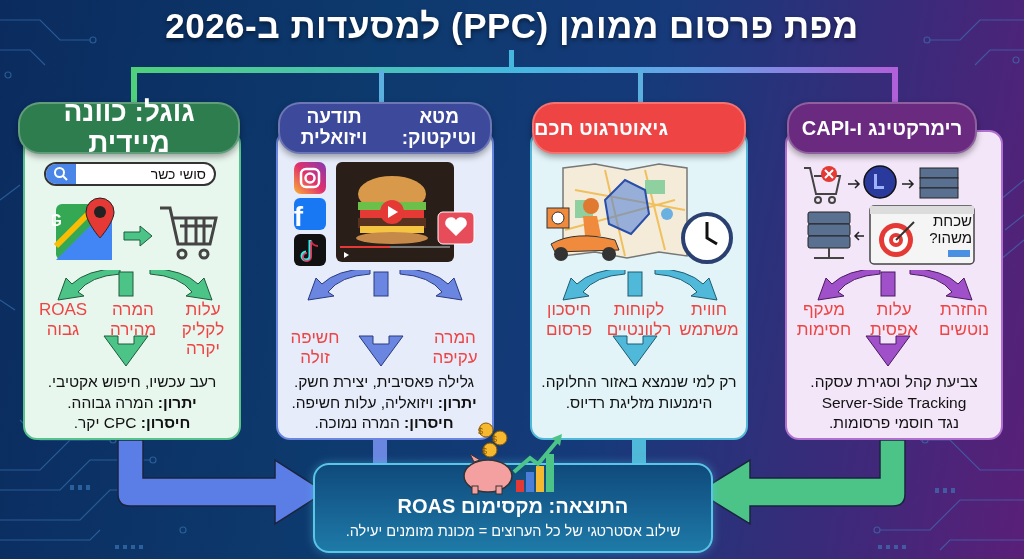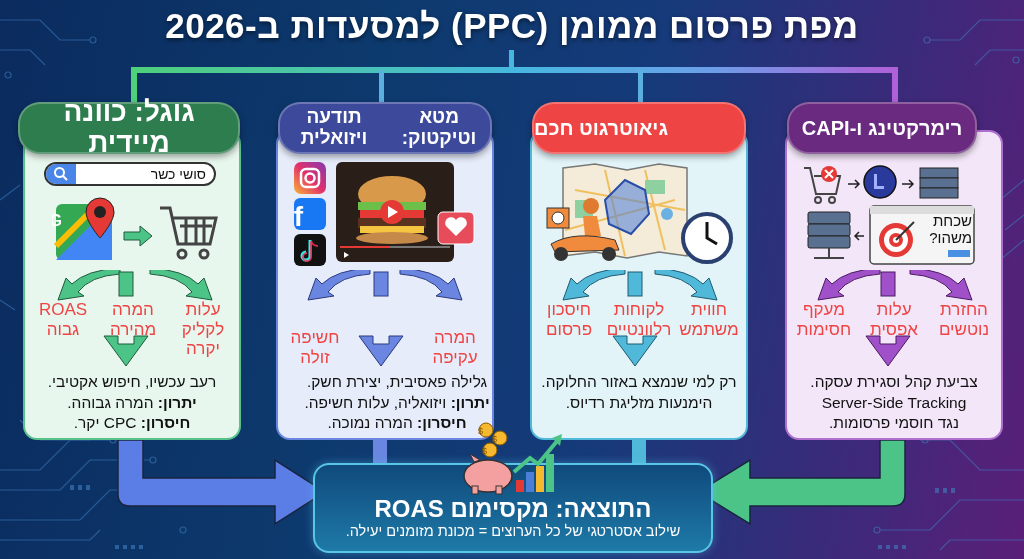--- a/index.html
+++ b/index.html
@@ -38,21 +38,21 @@
     position: absolute; top: 372px; width: 218px; text-align: center;
     font-size: 15.5px; color: #111; line-height: 1.33;
   }
   .desc b { font-weight: bold; }
   .result {
     position: absolute; left: 313px; top: 463px; width: 400px; height: 90px;
     border-radius: 16px; background: linear-gradient(180deg, #0f4a7c 0%, #1e7aa8 100%);
     border: 2px solid #59c6e6; box-shadow: 0 0 10px rgba(90,200,240,0.4);
     text-align: center; color: #fff;
   }
-  .result-title { position: absolute; top: 30px; left: 0; right: 0; font-size: 24px; font-weight: bold; }
+  .result-title { position: absolute; top: 30px; left: 0; right: 0; font-size: 20px; font-weight: bold; }
   .result-sub { position: absolute; top: 58px; left: 0; right: 0; font-size: 14.5px; }
   .search-box {
     position: absolute; left: 44px; top: 162px; width: 172px; height: 24px;
     background: #fff; border: 2px solid #333; border-radius: 12px; overflow: hidden;
     display: flex; align-items: center;
   }
   .search-text { flex: 1; font-size: 14px; padding-right: 8px; color: #111; text-align: right; }
   .search-btn { width: 30px; height: 100%; background: #4a86e8; display: flex; align-items: center; justify-content: center; }
 </style>
 </head>
@@ -225,21 +225,21 @@
 <svg class="icons-area" style="left:290px; top:270px;" width="190" height="100" viewBox="0 0 190 100">
   <path d="M80 4 Q50 6 38 22 L44 26 L18 30 L26 8 L32 14 Q46 0 80 -2 Z" fill="#6a86e0" stroke="#2a3a80" stroke-width="1"></path>
   <rect x="84" y="2" width="14" height="24" fill="#6a86e0" stroke="#2a3a80" stroke-width="1"></rect>
   <path d="M110 4 Q140 6 152 22 L146 26 L172 30 L164 8 L158 14 Q144 0 110 -2 Z" fill="#6a86e0" stroke="#2a3a80" stroke-width="1"></path>
   <path d="M83 74 H99 V66 H113 L91 96 L69 66 H83 Z" fill="#6a86e0" stroke="#2a3a80" stroke-width="1"></path>
 </svg>
 <div class="branch" style="left:280px; flex-direction: row-reverse; margin-top: 28px;">
   <div><span>חשיפה</span><br><span>זולה</span></div>
   <div><span>המרה</span><br><span>עקיפה</span></div>
 </div>
-<div class="desc" style="left:288px;">
+<div class="desc" style="left:275px;">
   <div>גלילה פאסיבית, יצירת חשק.</div>
   <div><b>יתרון:</b><span> ויזואליה, עלות חשיפה.</span></div>
   <div><b>חיסרון:</b><span> המרה נמוכה.</span></div>
 </div>
 
 <div class="card" style="left:530px; background:#e2f4f8; border-color:#50b8d8;"></div>
 <div class="card-header" style="left:532px; width:214px; background:#ef4444; font-size:20px;justify-content:flex-end;">
   <span>גיאוטרגוט חכם</span>
 </div>
 <svg class="icons-area" style="left:545px; top:160px;" width="190" height="110" viewBox="0 0 190 110">

